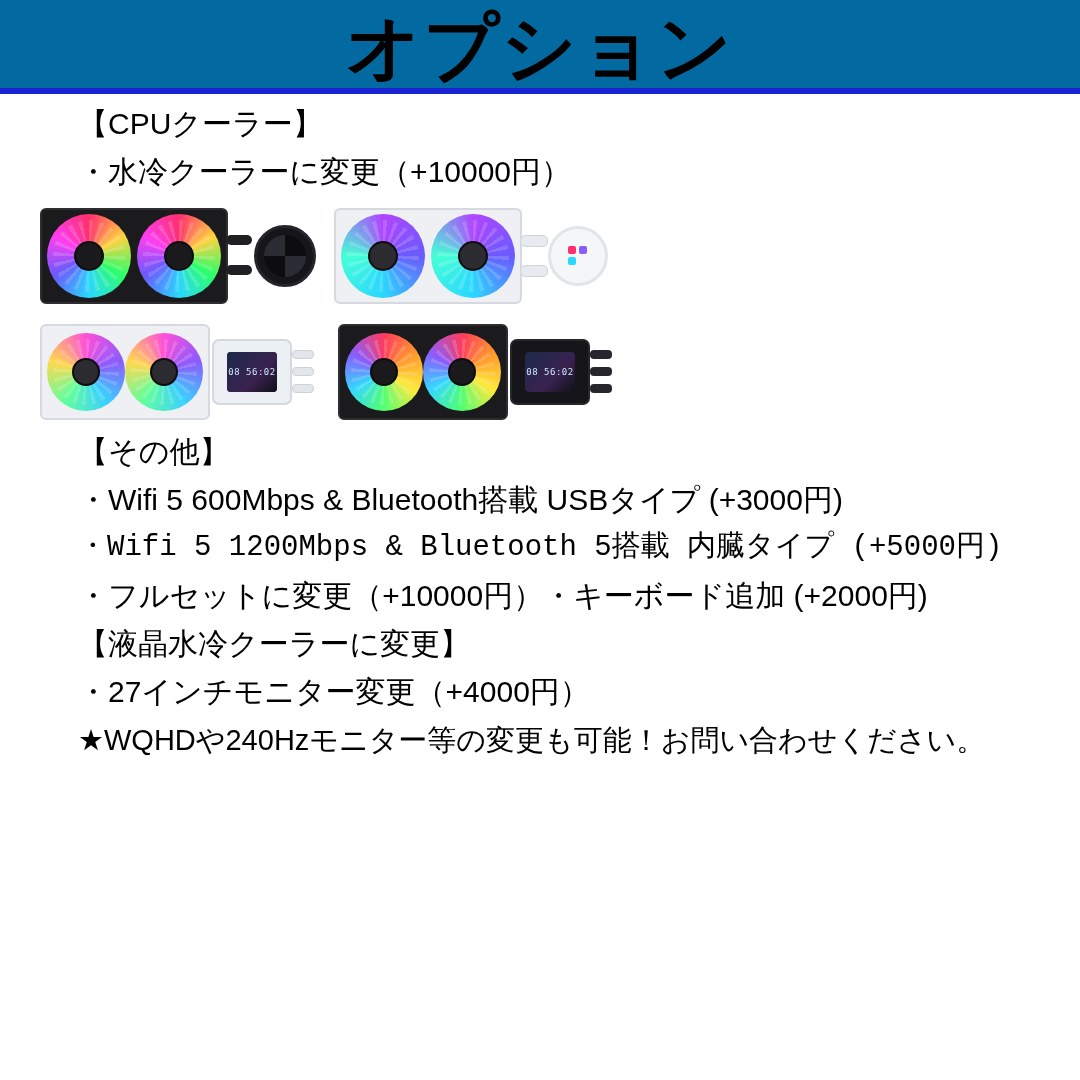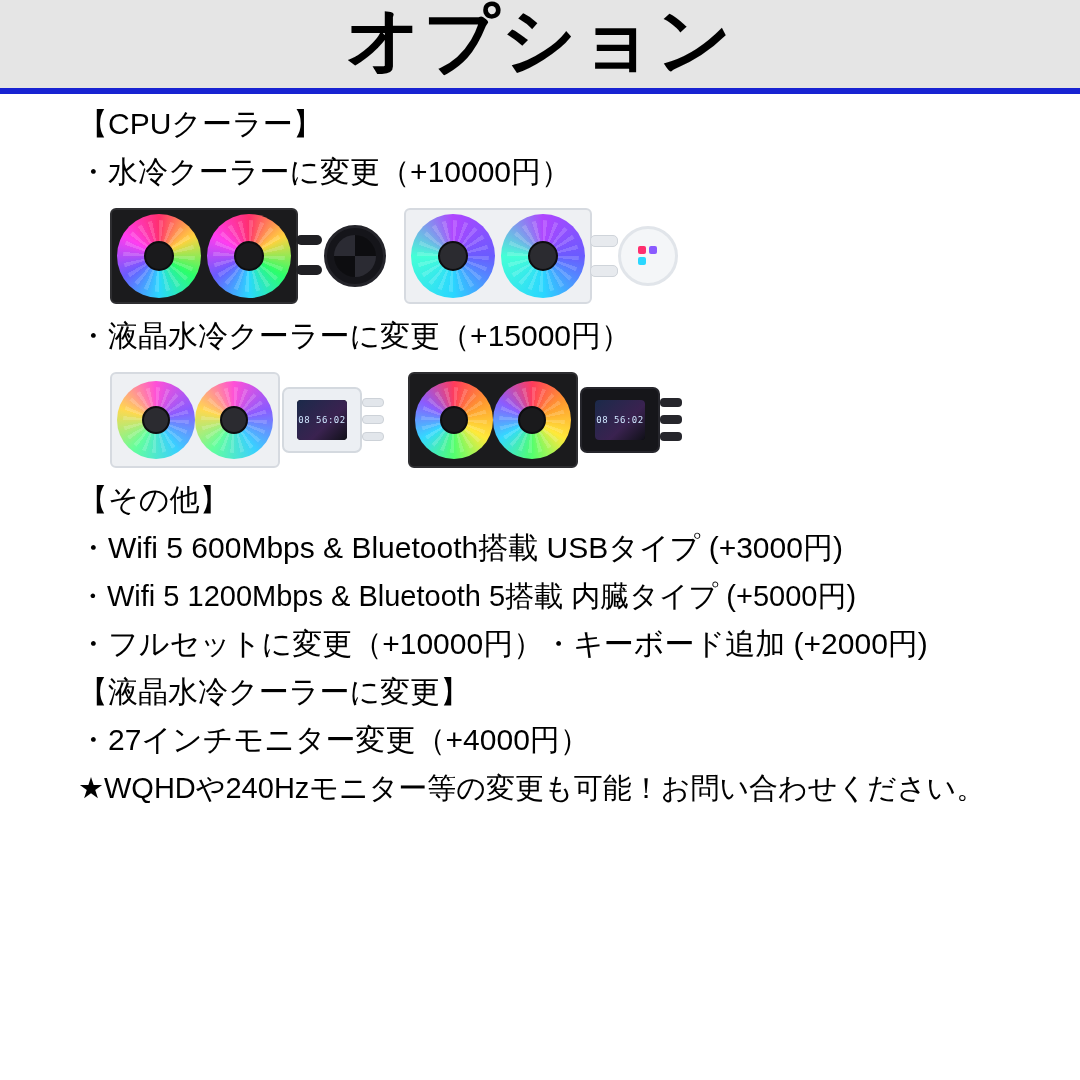--- a/index.html
+++ b/index.html
@@ -14,23 +14,23 @@
     width: 1080px; height: 1080px;
     background: #ffffff;
   }
 
   
   .header {
     position: absolute;
     top: 0; left: 0;
     width: 1080px; height: 88px;
     display: flex;
-    align-items: flex-start;
-    justify-content: center;
-    background: #e5e5e5;
+    align-items: flex-end;
+    justify-content: center;
+    background: #0369a1;
   }
   .header-title {
     font-family: "Liberation Sans", sans-serif;
     font-weight: bold;
     font-size: 74px;
     line-height: 80px;
     letter-spacing: 2px;
     color: #000000;
     white-space: nowrap;
   }
@@ -52,26 +52,26 @@
   .line {
     font-size: 30px;
     line-height: 48px;
     color: #000000;
     white-space: nowrap;
     padding-left: 78px;
   }
   .line.sec { font-size: 30px; }
   .line.item { font-size: 30px; }
   .line.star { font-size: 29px; }
-  .line.small { font-size: 29px; }
+  .line.small { font-size: 29px; font-family: Liberation Mono, monospace; }
 
   
   .imgrow {
     position: relative;
-    padding-left: 110px;
+    padding-left: 40px;
     display: flex;
     align-items: center;
   }
   .imgrow.row1 { height: 112px; gap: 18px; margin-top: 4px; }
   .imgrow.row2 { height: 112px; gap: 22px; margin-top: 4px; }
 
   
   .aio {
     position: relative;
     height: 100px;
@@ -284,21 +284,20 @@
               <i></i>
               <i></i>
               <i></i>
               <i></i>
             </div>
         </div>
       </div>
 
     </div>
 
-    <div class="line item">・液晶水冷クーラーに変更（+15000円）</div>
 
     <div class="imgrow row2">
 
       <div class="aio">
         <div class="rad light" style="width:170px;height:96px;">
           <div class="fan" style="width:78px;height:78px;">
             <div class="ring rgb-c"></div>
             <div class="blades"></div>
             <div class="hub lite" style="width:28px;height:28px;"></div>
           </div>

